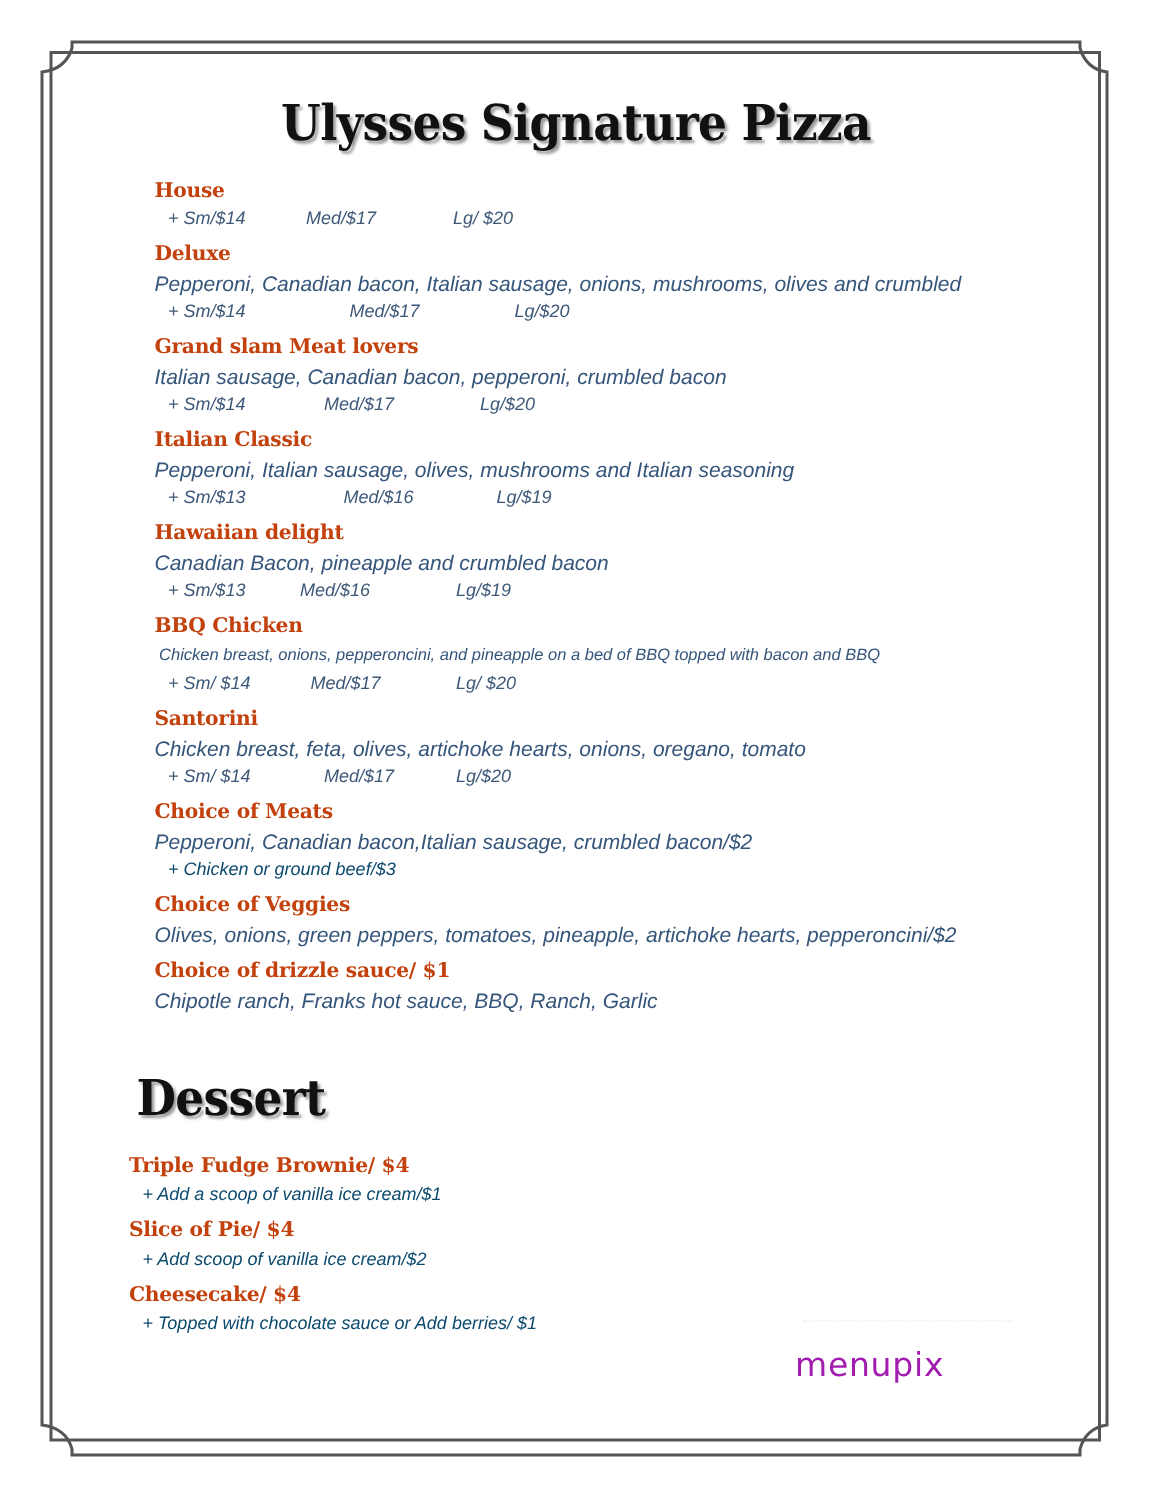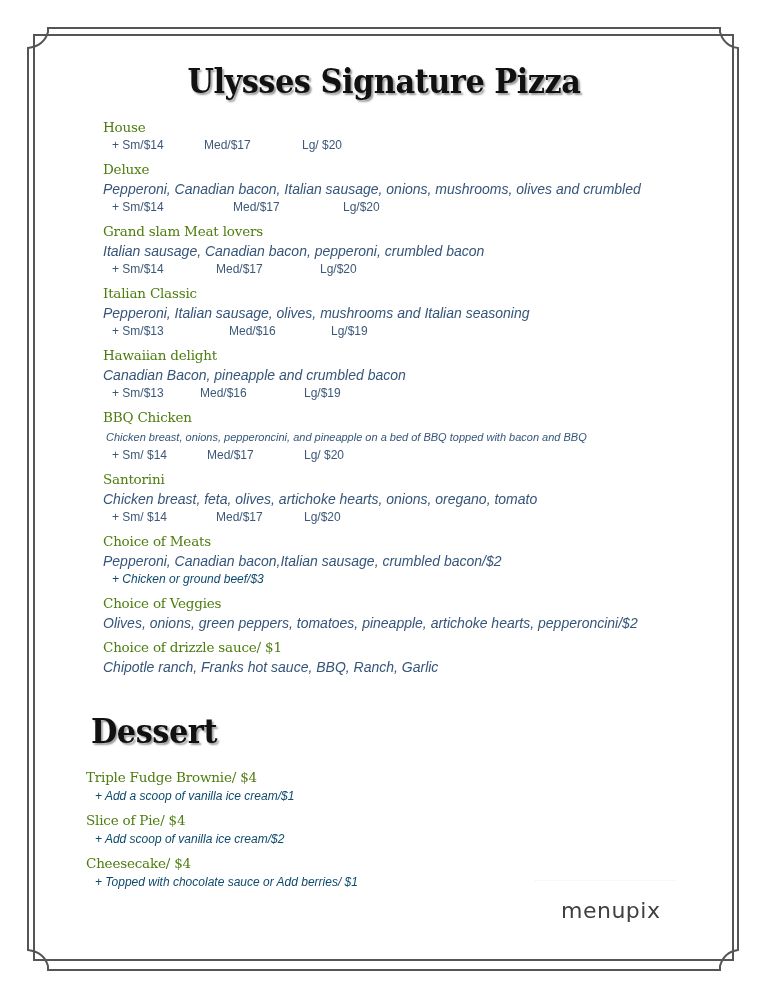--- a/index.html
+++ b/index.html
@@ -6,47 +6,47 @@
   body { width:768px; height:994px; position:relative; overflow:hidden; font-family:"DejaVu Sans", sans-serif; }
   .frame-svg { position:absolute; left:0; top:0; }
   .title {
     position:absolute; left:0; width:768px; top:62px; text-align:center;
     font-family:"DejaVu Serif", serif; font-weight:bold; font-size:33px; color:#111;
     letter-spacing:-0.5px; text-shadow:2px 2px 2px #9a9a9a;
     transform:scaleX(0.92); transform-origin:center;
   }
   .menu { position:absolute; left:103px; top:118px; width:640px; }
   .item-name {
-    font-family:"DejaVu Serif", serif; font-weight:normal; font-size:13.5px; color:#4d7c0f;
+    font-family:"DejaVu Serif", serif; font-weight:bold; font-size:13.5px; color:#c2410c;
     line-height:19px; height:19px; margin:0; letter-spacing:-0.2px;
   }
   .item-desc {
     font-family:"Liberation Sans", sans-serif; font-style:italic; font-size:14px; color:#35557a;
     line-height:20px; height:20px; white-space:nowrap;
   }
   .item-prices {
-    font-family:"Liberation Sans", sans-serif; font-size:12px; color:#3d5878;
+    font-family:"Liberation Sans", sans-serif; font-style:italic; font-size:12px; color:#3d5878;
     line-height:16px; height:16px; position:relative; white-space:nowrap;
   }
   .item-prices span { position:absolute; top:0; }
   .extra {
     font-family:"Liberation Sans", sans-serif; font-style:italic; font-size:12px; color:#0c4a6e;
     line-height:16px; height:16px; padding-left:9px; white-space:nowrap;
   }
   .gap { height:7px; }
   .dessert-title {
     position:absolute; left:91px; top:712px;
     font-family:"DejaVu Serif", serif; font-weight:bold; font-size:33px; color:#111;
     text-shadow:2px 2px 2px #9a9a9a; letter-spacing:-0.5px;
     transform:scaleX(0.92); transform-origin:left;
   }
   .desserts { position:absolute; left:86px; top:768px; width:600px; }
   .watermark {
-    position:absolute; left:561px; top:898px; font-family:"DejaVu Sans", sans-serif;
-    font-size:22px; color:#404040; letter-spacing:0.5px; font-weight:normal;
+    position:absolute; left:530px; top:898px; font-family:"DejaVu Sans", sans-serif;
+    font-size:22px; color:#a21caf; letter-spacing:0.5px; font-weight:normal;
   }
   .watermark-top {
     position:absolute; left:535px; top:880px; width:140px; height:8px;
     border-top:1px dotted #f0f0f0;
   }
 </style>
 </head>
 <body>
 
 <svg class="frame-svg" width="768" height="994" viewBox="0 0 768 994">

